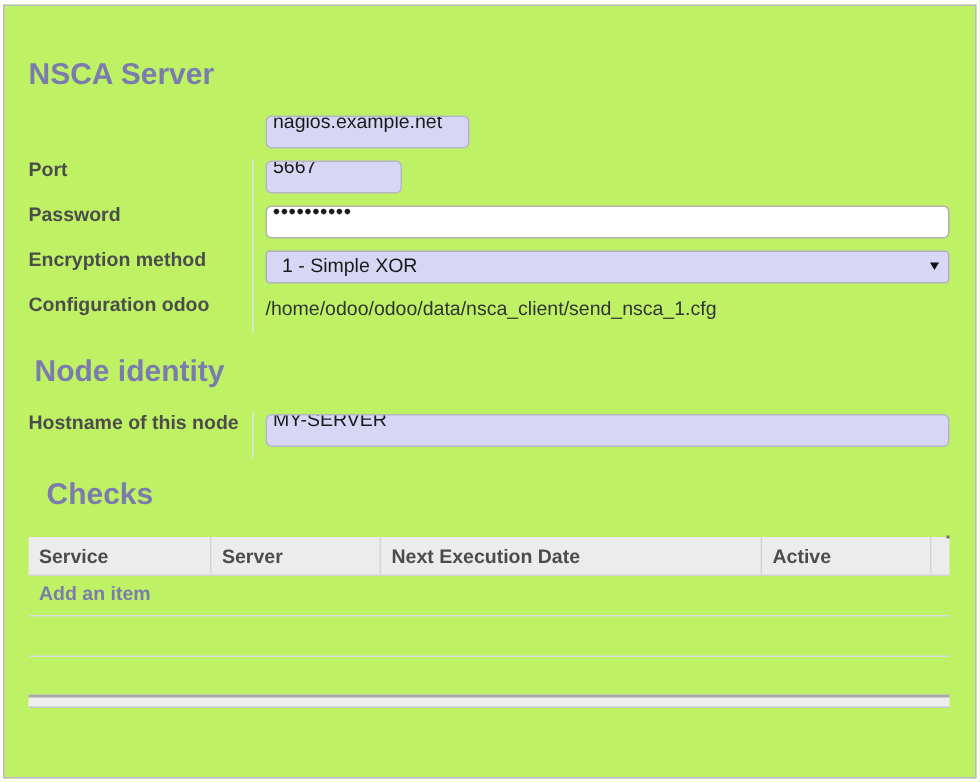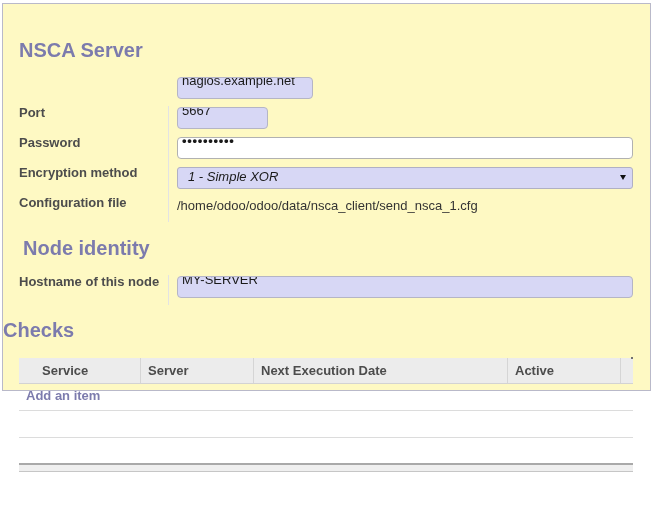--- a/index.html
+++ b/index.html
@@ -1,27 +1,27 @@
 <!DOCTYPE html>
 <html><head>
 <meta charset="utf-8">
 <style>
   * { margin:0; padding:0; box-sizing:border-box; }
   html,body { width:653px; height:521px; background:#ffffff; font-family:"Liberation Sans",sans-serif; }
   #window {
-    position:absolute; left:2px; top:3px; width:649px; height:388px;
-    background:#fef9c3; border:1px solid #b9b9c9;
+    position:absolute; left:2px; top:3px; width:649px; height:516px;
+    background:#bef264; border:1px solid #b9b9c9;
   }
   .abs { position:absolute; }
   h2.section-title {
     position:absolute; font-size:20px; font-weight:bold; color:#7c7bad; line-height:20px; white-space:nowrap;
   }
   .t1 { left:16px; top:36px; }
   .t2 { left:20px; top:234px; }
-  .t3 { left:0; top:316px; }
+  .t3 { left:28px; top:316px; }
 
   .form-row { position:absolute; left:16px; width:618px; }
   .row-h30 { height:30px; }
   .flabel {
     position:absolute; left:0; top:0; width:150px; height:100%;
     border-right:1px solid #e3e3e3;
     font-size:13px; font-weight:bold; color:#4c4c4c; line-height:14px;
     white-space:nowrap;
   }
   .fvalue { position:absolute; left:158px; top:0; }
@@ -30,21 +30,21 @@
     display:block; font-family:"Liberation Sans",sans-serif; font-size:13px; color:#1a1a1a;
     background:#d7d7f5; border:1px solid #b5b5c5; border-radius:4px;
     height:22px; padding:0 4px 16px 4px; line-height:18px; margin-top:1px;
   }
   .inp-white { background:#ffffff; border-color:#b1b1b1; }
   .plaintext { font-size:13px; color:#333333; line-height:19px; white-space:nowrap; }
 
   .sel {
     position:relative; background:#d7d7f5; border:1px solid #b0b0c4; border-radius:3px;
     height:22px; margin-top:1px; font-size:13px; color:#1a1a1a; line-height:18px;
-    padding-left:10px; white-space:nowrap;font-style:italic;
+    padding-left:10px; white-space:nowrap;
   }
   .sel .arrow {
     position:absolute; right:6px; top:7px; width:0; height:0;
     border-left:3px solid transparent; border-right:3px solid transparent;
     border-top:5px solid #111111;
   }
 
   
   #checks-table { position:absolute; left:16px; top:354px; width:614px; }
   .thead { position:relative; height:26px; background:#ececec; border-bottom:1px solid #d3d3d3; }
@@ -96,38 +96,38 @@
     <label class="flabel">Encryption method</label>
     <div class="fvalue">
       <div class="sel" style="width:456px;">
         <span>1 - Simple XOR</span>
         <span class="arrow"></span>
       </div>
     </div>
   </div>
 
   <div class="form-row" style="top:192px; height:26px;">
-    <label class="flabel">Configuration file</label>
+    <label class="flabel">Configuration odoo</label>
     <div class="fvalue plaintext">/home/odoo/odoo/data/nsca_client/send_nsca_1.cfg</div>
   </div>
 
   <h2 class="abs section-title t2">Node identity</h2>
 
   <div class="form-row row-h30" style="top:271px;">
     <label class="flabel">Hostname of this node</label>
     <div class="fvalue">
       <input class="inp" style="width: 456px;" value="MY-SERVER">
     </div>
   </div>
 
   <h2 class="abs section-title t3">Checks</h2>
 
   <div id="checks-table">
     <div class="thead">
-      <div class="th first" style="left:0; width:121px;margin-left:16px;">Service</div>
+      <div class="th first" style="left:0; width:121px;">Service</div>
       <div class="th" style="left:121px; width:113px;">Server</div>
       <div class="th" style="left:488px; width:113px;">Active</div>
       <div class="th" style="left:234px; width:254px;">Next Execution Date</div>
       <div class="th" style="left:601px; width:14px;"></div>
       <div class="corner-dot"></div>
     </div>
     <div class="addrow">
       <a id="add-item" href="#">Add an item</a>
     </div>
     <div class="emptyrow"></div>

